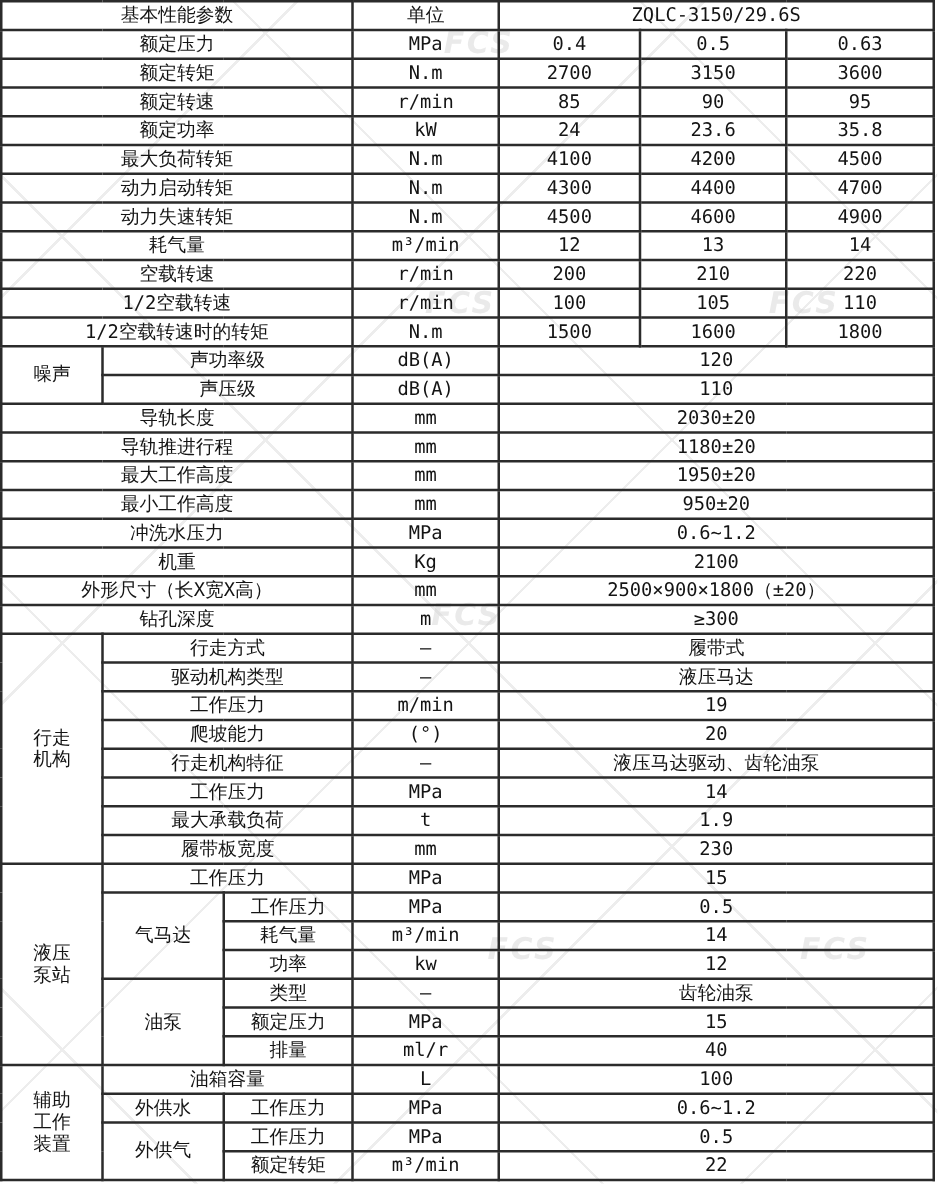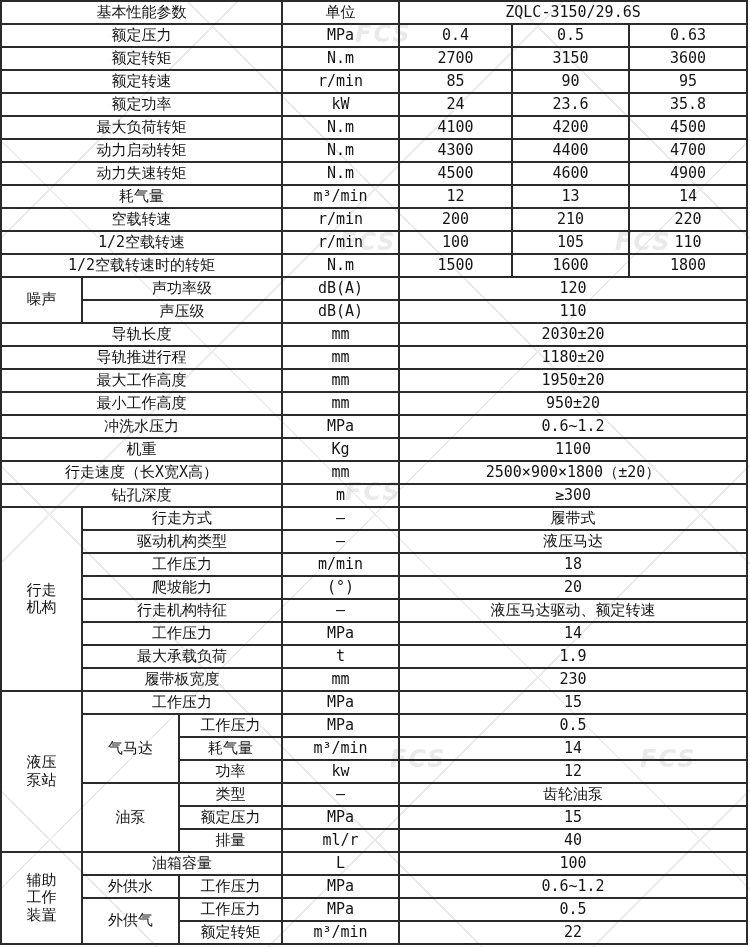--- a/index.html
+++ b/index.html
@@ -160,24 +160,24 @@
         <td colspan="3">950±20</td>
       </tr>
   <tr>
         <td colspan="3">冲洗水压力</td>
         <td>MPa</td>
         <td colspan="3">0.6~1.2</td>
       </tr>
   <tr>
         <td colspan="3">机重</td>
         <td>Kg</td>
-        <td colspan="3">1100</td>
-      </tr>
-  <tr>
-        <td colspan="3">行走速度（长X宽X高）</td>
+        <td colspan="3">2100</td>
+      </tr>
+  <tr>
+        <td colspan="3">外形尺寸（长X宽X高）</td>
         <td>mm</td>
         <td colspan="3">2500×900×1800（±20）</td>
       </tr>
   <tr>
         <td colspan="3">钻孔深度</td>
         <td>m</td>
         <td colspan="3">≥300</td>
       </tr>
 
   <tr>
@@ -188,31 +188,31 @@
         <td colspan="3">履带式</td>
   </tr>
   <tr>
         <td colspan="2">驱动机构类型</td>
         <td>—</td>
         <td colspan="3">液压马达</td>
       </tr>
   <tr>
         <td colspan="2">工作压力</td>
         <td>m/min</td>
-        <td colspan="3">18</td>
+        <td colspan="3">19</td>
       </tr>
   <tr>
         <td colspan="2">爬坡能力</td>
         <td>(°)</td>
         <td colspan="3">20</td>
       </tr>
   <tr>
         <td colspan="2">行走机构特征</td>
         <td>—</td>
-        <td colspan="3">液压马达驱动、额定转速</td>
+        <td colspan="3">液压马达驱动、齿轮油泵</td>
       </tr>
   <tr>
         <td colspan="2">工作压力</td>
         <td>MPa</td>
         <td colspan="3">14</td>
       </tr>
   <tr>
         <td colspan="2">最大承载负荷</td>
         <td>t</td>
         <td colspan="3">1.9</td>

